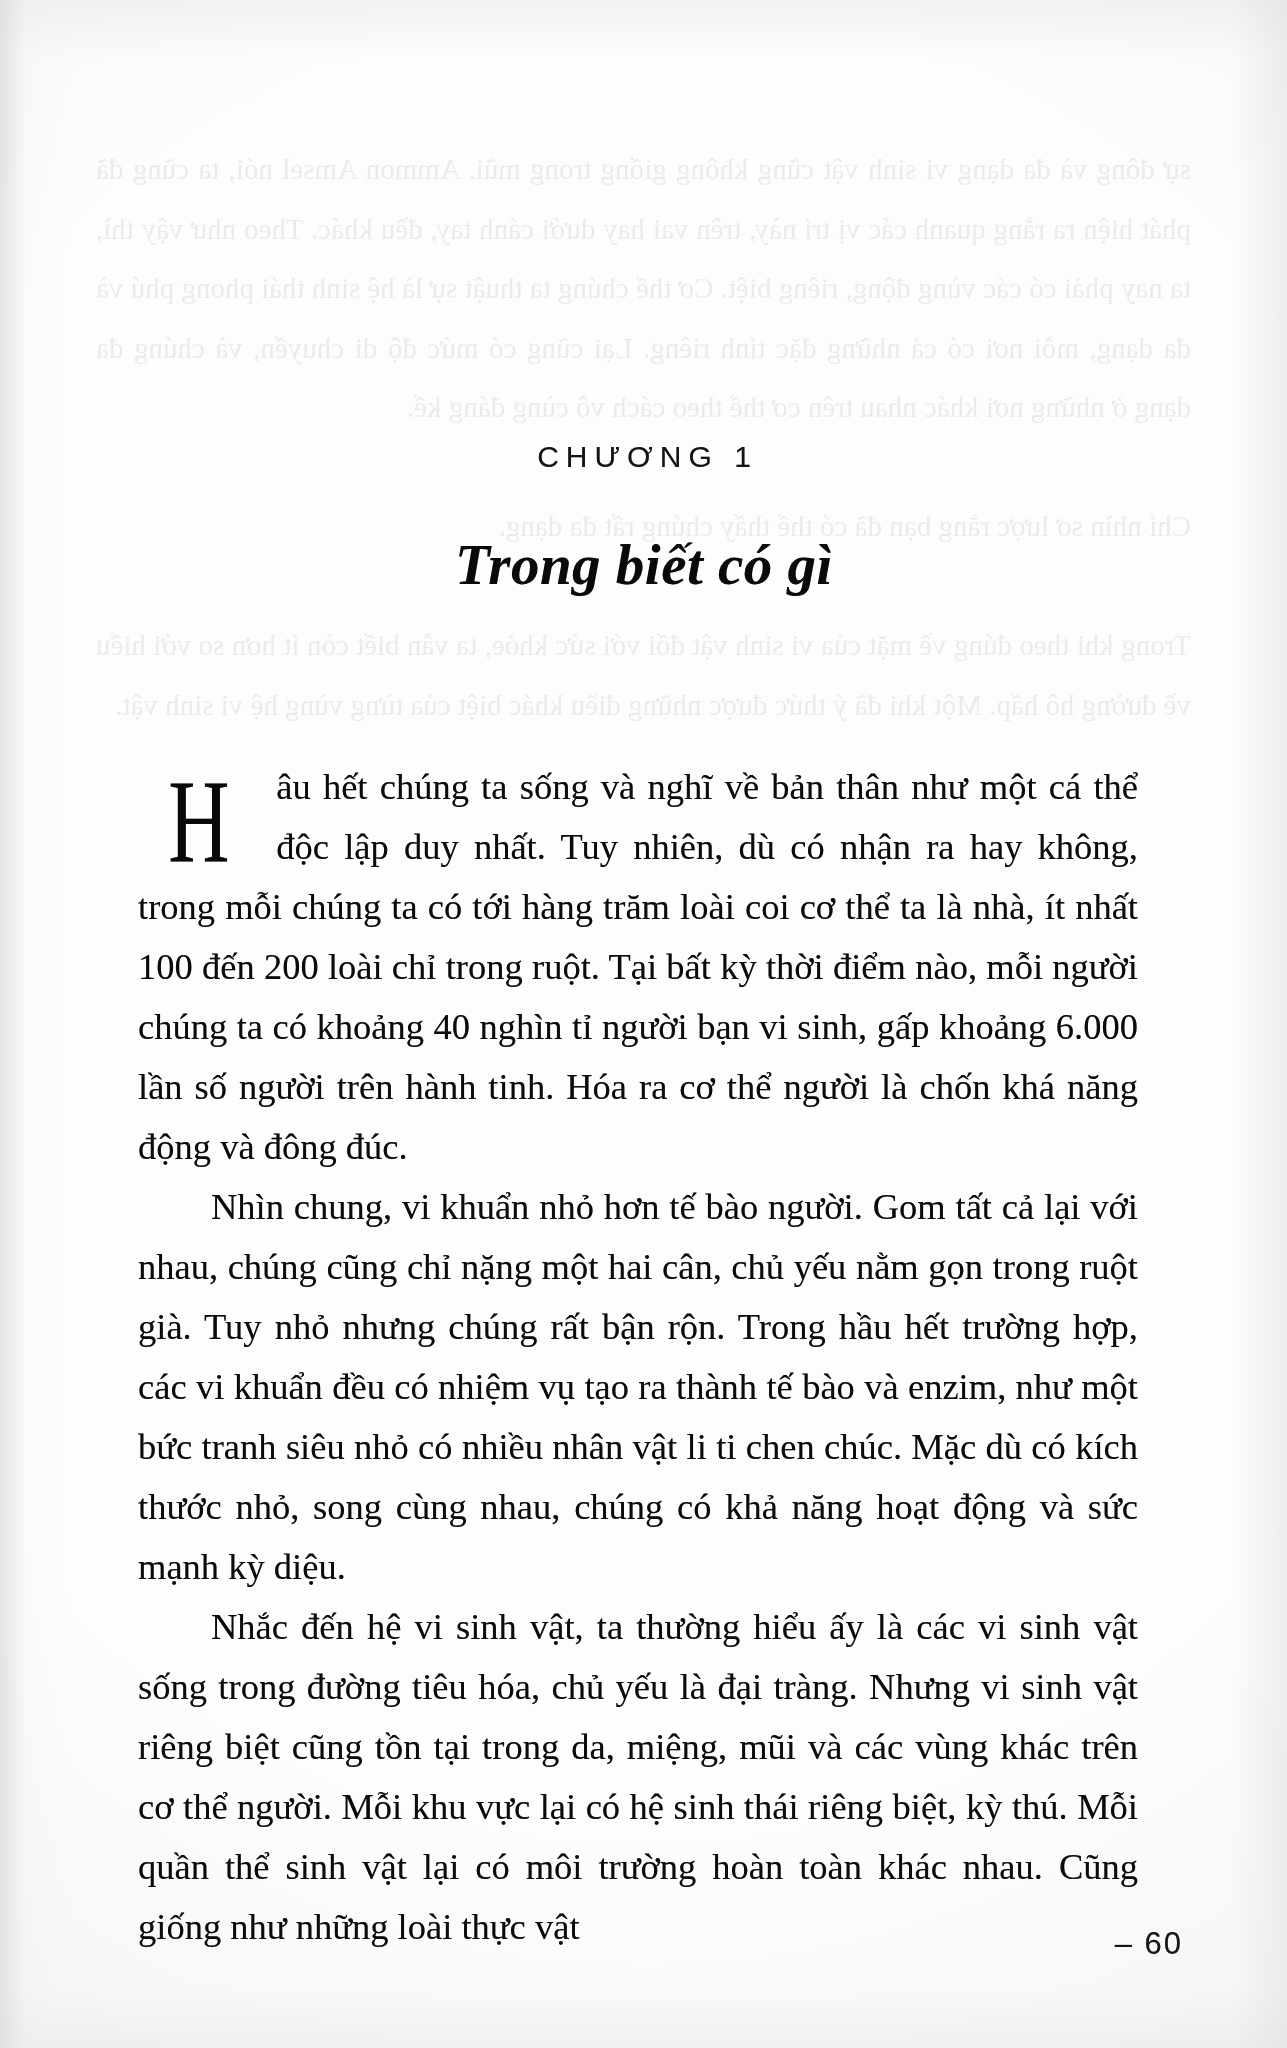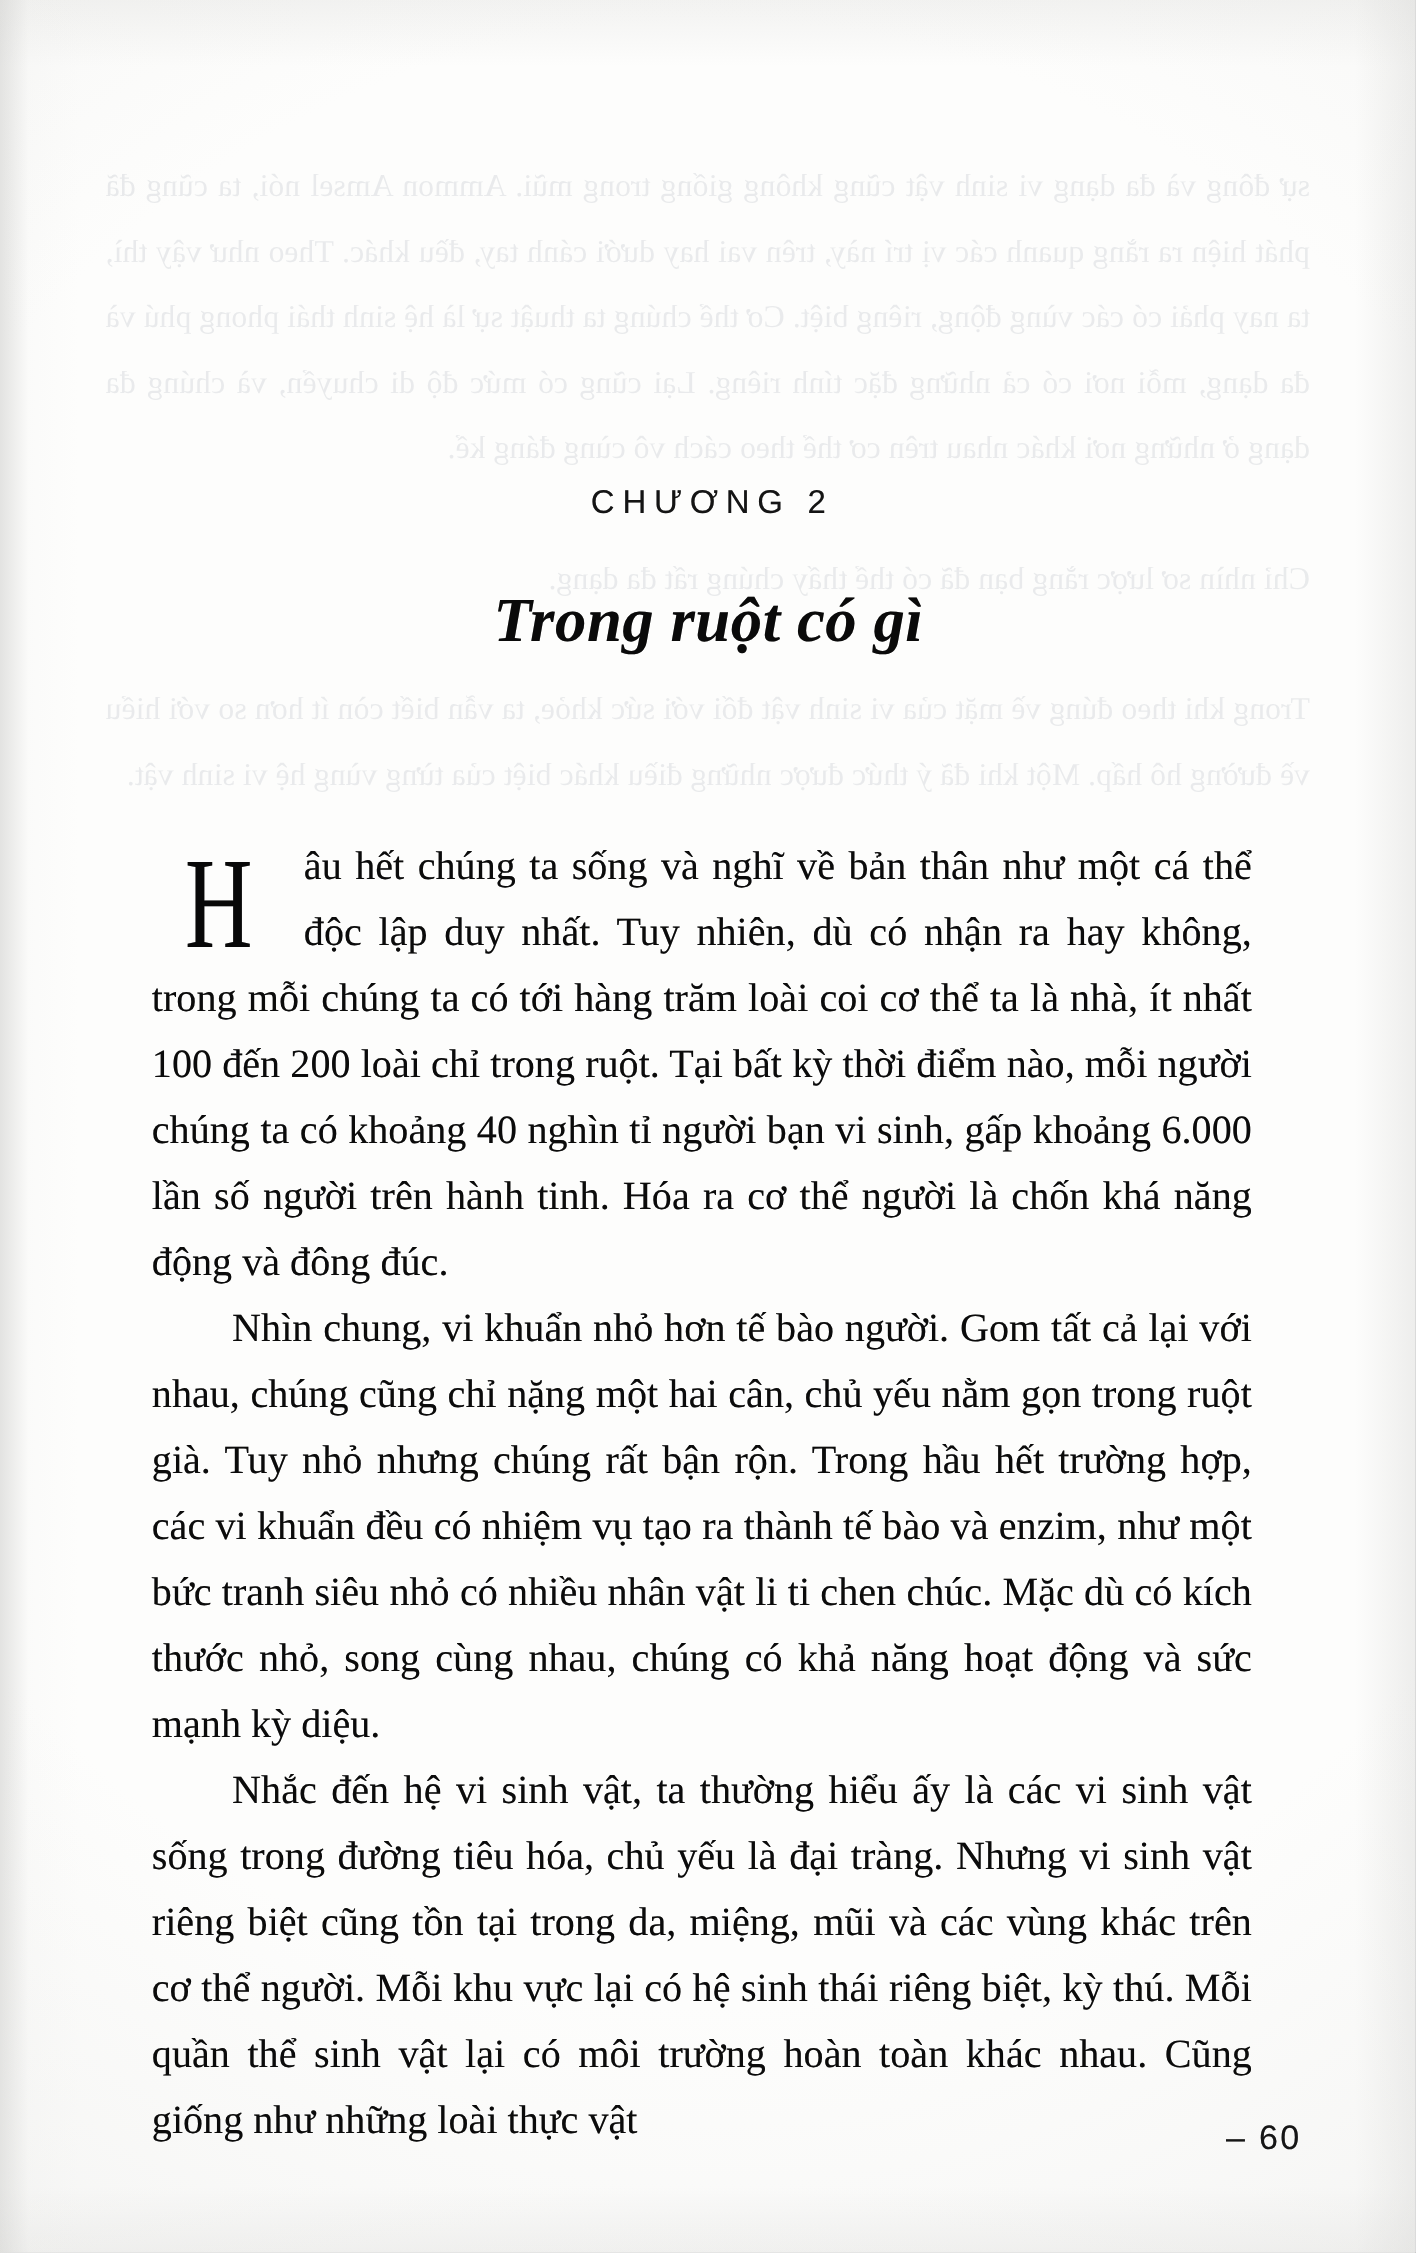--- a/index.html
+++ b/index.html
@@ -147,23 +147,23 @@
   <div class="paper-tone"></div>
 
   <div class="showthrough">sự đông và đa dạng vi sinh vật cũng không giống trong mũi. Ammon Amsel nói, ta cũng đã phát hiện ra rằng quanh các vị trí này, trên vai hay dưới cánh tay, đều khác. Theo như vậy thì, ta nay phải có các vùng động, riêng biệt. Cơ thể chúng ta thuật sự là hệ sinh thái phong phú và đa dạng, mỗi nơi có cả những đặc tính riêng. Lại cũng có mức độ di chuyển, và chúng đa dạng ở những nơi khác nhau trên cơ thể theo cách vô cùng đáng kể.
 
 Chỉ nhìn sơ lược rằng bạn đã có thể thấy chúng rất đa dạng.
 
 Trong khi theo đúng về mặt của vi sinh vật đối với sức khỏe, ta vẫn biết còn ít hơn so với hiểu về đường hô hấp. Một khi đã ý thức được những điều khác biệt của từng vùng hệ vi sinh vật.</div>
 
   <div class="content">
 
-    <div class="chapter-label">CHƯƠNG 2</div>
+    <div class="chapter-label">CHƯƠNG 1</div>
 
-    <h1 class="chapter-title">Trong ruột có gì</h1>
+    <h1 class="chapter-title">Trong biết có gì</h1>
 
     <div class="body-text">
 
       <p class="lead"><span class="dropcap">H</span><span>âu hết chúng ta sống và nghĩ về bản thân như một cá thể độc lập duy nhất. Tuy nhiên, dù có nhận ra hay không, trong mỗi chúng ta có tới hàng trăm loài coi cơ thể ta là nhà, ít nhất 100 đến 200 loài chỉ trong ruột. Tại bất kỳ thời điểm nào, mỗi người chúng ta có khoảng 40 nghìn tỉ người bạn vi sinh, gấp khoảng 6.000 lần số người trên hành tinh. Hóa ra cơ thể người là chốn khá năng động và đông đúc.</span></p>
 
       <p><span>Nhìn chung, vi khuẩn nhỏ hơn tế bào người. Gom tất cả lại với nhau, chúng cũng chỉ nặng một hai cân, chủ yếu nằm gọn trong ruột già. Tuy nhỏ nhưng chúng rất bận rộn. Trong hầu hết trường hợp, các vi khuẩn đều có nhiệm vụ tạo ra thành tế bào và enzim, như một bức tranh siêu nhỏ có nhiều nhân vật li ti chen chúc. Mặc dù có kích thước nhỏ, song cùng nhau, chúng có khả năng hoạt động và sức mạnh kỳ diệu.</span></p>
 
       <p><span>Nhắc đến hệ vi sinh vật, ta thường hiểu ấy là các vi sinh vật sống trong đường tiêu hóa, chủ yếu là đại tràng. Nhưng vi sinh vật riêng biệt cũng tồn tại trong da, miệng, mũi và các vùng khác trên cơ thể người. Mỗi khu vực lại có hệ sinh thái riêng biệt, kỳ thú. Mỗi quần thể sinh vật lại có môi trường hoàn toàn khác nhau. Cũng giống như những loài thực vật</span></p>
 
     </div>

